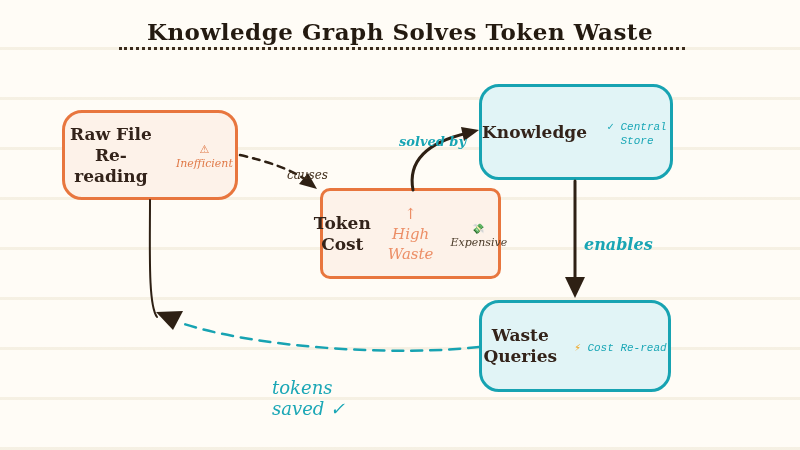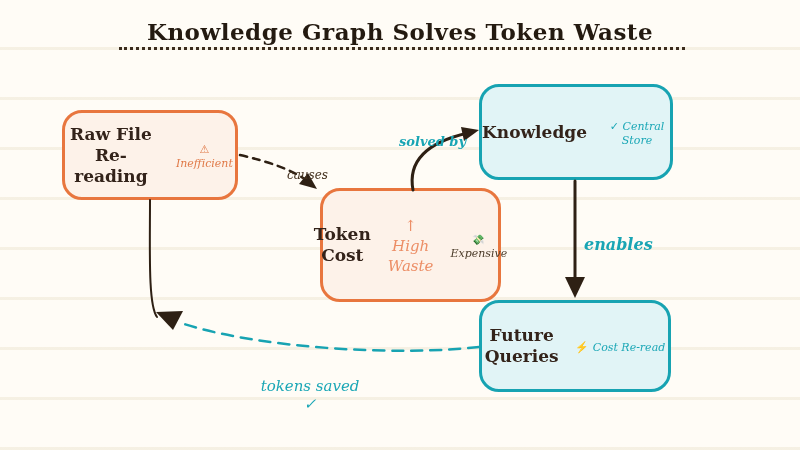--- a/index.html
+++ b/index.html
@@ -23,31 +23,31 @@
     position:absolute;border-radius:20px;border:3.5px solid;
     display:flex;flex-direction:row;align-items:center;justify-content:center;
     text-align:center;box-sizing:border-box;gap:17px;
   }
   .node.orange{border-color:#E8763E;background:#FDF2E9;}
   .node.teal{border-color:#17A3B2;background:#E1F4F6;}
   .node-title{font-size:17px;font-weight:bold;color:#33231a;line-height:21px;}
   .node-subtitle{font-size:15px;color:#EC8E66;line-height:20px;margin-top:1px;font-style:italic;}
   .badge{font-size:11px;font-style:italic;margin-top:4px;line-height:14px;}
   .badge.orange-text{color:#E07A48;}
-  .badge.teal-text{color:#1BA7B6;}
+  .badge.teal-text{color:#1BA7B6;font-family:Liberation Mono, monospace;}
   .badge.dark-text{color:#4a3a28;}
   .badge .icon{font-style:normal;}
   .icon.warn{color:#E07A48;}
   .icon.bolt{color:#F2A31B;}
   .icon.money{color:#8a8a5a;font-size:10px;}
   .edge-label{position:absolute;font-style:italic;}
   .lbl-causes{left:262px;top:168px;width:66px;text-align:right;font-size:12px;color:#43301d;}
   .lbl-solved{left:396px;top:134px;width:70px;text-align:right;font-size:13px;font-weight:bold;color:#19A5B4;}
   .lbl-enables{left:584px;top:235px;width:60px;text-align:left;font-size:16px;font-weight:bold;color:#19A5B4;}
-  .lbl-saved{left:255px;top:377px;width:110px;text-align:center;font-size:15px;color:#1BA7B6;}
+  .lbl-saved{left:272px;top:377px;width:110px;text-align:left;font-size:18px;color:#1BA7B6;}
   svg.edges{position:absolute;left:0;top:0;pointer-events:none;}
 </style>
 </head>
 <body>
 
 <div class="stage">
 
   <div class="page-title">Knowledge Graph Solves Token Waste</div>
   <div class="title-underline"></div>
 
@@ -55,42 +55,42 @@
     <div class="node-title">
       <div>Raw File</div>
       <div>Re-reading</div>
     </div>
     <div class="badge orange-text">
       <span class="icon warn">⚠</span>
       <span>Inefficient</span>
     </div>
   </div>
 
-  <div class="node orange" style="left:320px;top:188px;width:181px;height:114px;">
+  <div class="node orange" style="left:320px;top:188px;width:181px;height:91px;border-radius:10px;">
     <div class="node-title">Token Cost</div>
     <div class="node-subtitle">↑ High Waste</div>
     <div class="badge dark-text">
       <span class="icon money">💸</span>
       <span>Expensive</span>
     </div>
   </div>
 
   <div class="node teal" style="left:479px;top:84px;width:194px;height:96px;">
     <div class="node-title">
       <div>Knowledge</div>
     </div>
     <div class="badge teal-text">
       <span class="icon">✓</span>
       <span>Central Store</span>
     </div>
   </div>
 
   <div class="node teal" style="left:479px;top:300px;width:192px;height:92px;">
     <div class="node-title">
-      <div>Future</div>
+      <div>Waste</div>
       <div>Queries</div>
     </div>
     <div class="badge teal-text">
       <span class="icon bolt">⚡</span>
       <span>Cost Re-read</span>
     </div>
   </div>
 
   <svg class="edges" width="800" height="450" viewBox="0 0 800 450">
 

